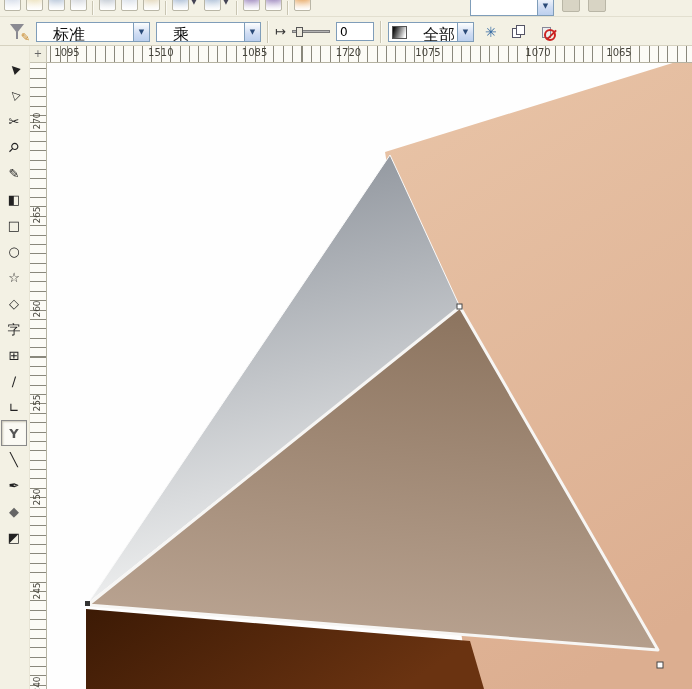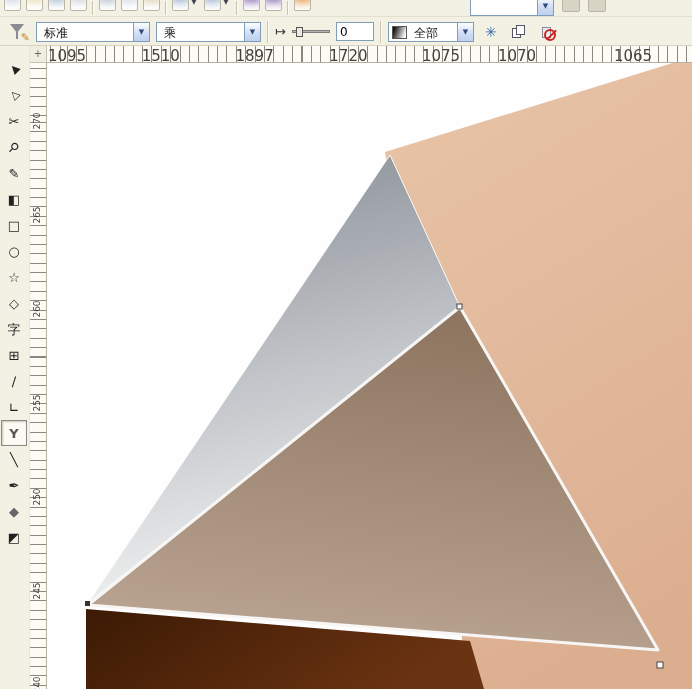--- a/index.html
+++ b/index.html
@@ -27,21 +27,21 @@
   
   .property-bar { position:absolute; left:0; top:18px; width:692px; height:28px;
     background:#f3f1e4; border-bottom:1px solid #d6d2c0;
     display:flex; align-items:center; padding-left:6px; gap:6px; }
   .pb-tool-icon { width:24px; height:24px; position:relative; flex:none; }
   .funnel-tri { position:absolute; left:4px; top:4px; width:0; height:0;
     border-left:7px solid transparent; border-right:7px solid transparent; border-top:9px solid #8a8a92; }
   .funnel-stem { position:absolute; left:10px; top:12px; width:2px; height:7px; background:#8a8a92; }
   .funnel-pencil { position:absolute; right:0; bottom:0; font-size:11px; color:#c8882a; }
   .combo { height:20px; background:#fff; border:1px solid #7f9db9; display:flex; align-items:stretch; flex:none; }
-  .combo .val { flex:1; font-size:12px; color:#111; padding:2px 7px; white-space:nowrap; overflow:hidden; }
+  .combo .val { flex:1; font-size:16px; color:#111; padding:2px 16px; white-space:nowrap; overflow:hidden; }
   .w114 { width:114px; } .w105 { width:105px; } .w86 { width:86px; }
   .pb-sep { width:2px; height:22px; border-left:1px solid #c9c5b2; border-right:1px solid #fbfaf3; flex:none; }
   .slider-start { font-size:13px; color:#333; flex:none; }
   .slider-track { position:relative; width:38px; height:3px; flex:none;
     background:linear-gradient(#8f8f8f,#d9d9d9); border:1px solid #7c7c7c; }
   .slider-handle { position:absolute; left:3px; top:-4px; width:7px; height:10px;
     background:#ece9dd; border:1px solid #555; }
   .value-input { width:38px; height:19px; border:1px solid #7f9db9; font-size:12px;
     padding:1px 3px; font-family:inherit; flex:none; }
   .swatch { width:15px; height:13px; margin:3px 0 0 3px; border:1px solid #555; flex:none;
@@ -62,21 +62,21 @@
     background:#f0eee0; border-right:1px solid #c5c2b2; border-bottom:1px solid #c5c2b2;
     font-size:10px; color:#666; text-align:center; line-height:16px; }
   .h-ruler { position:absolute; left:47px; top:46px; width:645px; height:17px;
     background:#fcfbf6; border-bottom:1px solid #b5b2a2;
     background-image:
       repeating-linear-gradient(to right,#8a887c 0 1px,transparent 1px 9.38px),
       repeating-linear-gradient(to right,#55534a 0 1px,transparent 1px 93.8px);
     background-size:100% 4px,100% 10px;
     background-position:20px bottom,20px bottom;
   }
-  .hlabel { position:absolute; top:1px; transform:translateX(-50%); font-size:15px; color:#44423a; }
+  .hlabel { position:absolute; top:1px; transform:translateX(-50%); font-size:10px; color:#44423a; }
   .v-ruler { position:absolute; left:30px; top:63px; width:17px; height:626px;
     background:#fcfbf6; border-right:1px solid #b5b2a2;
     background-image:
       repeating-linear-gradient(to bottom,#8a887c 0 1px,transparent 1px 9.38px),
       repeating-linear-gradient(to bottom,#55534a 0 1px,transparent 1px 93.8px);
     background-size:4px 100%,10px 100%;
     background-position:right 59px,right 59px;
   }
   .vlabel { position:absolute; left:-3px; width:20px; text-align:center; font-size:9px;
     color:#44423a; transform:rotate(-90deg); }
@@ -197,25 +197,25 @@
     </span>
   </div>
 
   <div class="corner" data-name="ruler-origin-button">
     <span data-name="origin-icon">+</span>
   </div>
 
   <div class="h-ruler" data-name="horizontal-ruler">
       <span class="hlabel" data-name="ruler-label" style="left: 20px;">1095</span>
       <span class="hlabel" data-name="ruler-label" style="left: 113.8px;">1510</span>
-      <span class="hlabel" data-name="ruler-label" style="left: 207.6px;">1897</span>
+      <span class="hlabel" data-name="ruler-label" style="left: 207.6px;">1085</span>
       <span class="hlabel" data-name="ruler-label" style="left: 301.4px;">1720</span>
-      <span class="hlabel" data-name="ruler-label" style="left: 394px; text-align: right;">1075</span>
-      <span class="hlabel" data-name="ruler-label" style="left: 470px; text-align: center;">1070</span>
-      <span class="hlabel" data-name="ruler-label" style="left: 586px;">1065</span>
+      <span class="hlabel" data-name="ruler-label" style="left: 381px; text-align: right;">1075</span>
+      <span class="hlabel" data-name="ruler-label" style="left: 491px; text-align: center;">1070</span>
+      <span class="hlabel" data-name="ruler-label" style="left: 572px;">1065</span>
     </div>
   <div class="v-ruler" data-name="vertical-ruler">
       <span class="vlabel" data-name="ruler-label" style="top: 53px;">270</span>
       <span class="vlabel" data-name="ruler-label" style="top: 147px;">265</span>
       <span class="vlabel" data-name="ruler-label" style="top: 241px;">260</span>
       <span class="vlabel" data-name="ruler-label" style="top: 335px;">255</span>
       <span class="vlabel" data-name="ruler-label" style="top: 429px;">250</span>
       <span class="vlabel" data-name="ruler-label" style="top: 523px;">245</span>
       <span class="vlabel" data-name="ruler-label" style="top: 617px;">240</span>
     </div>

